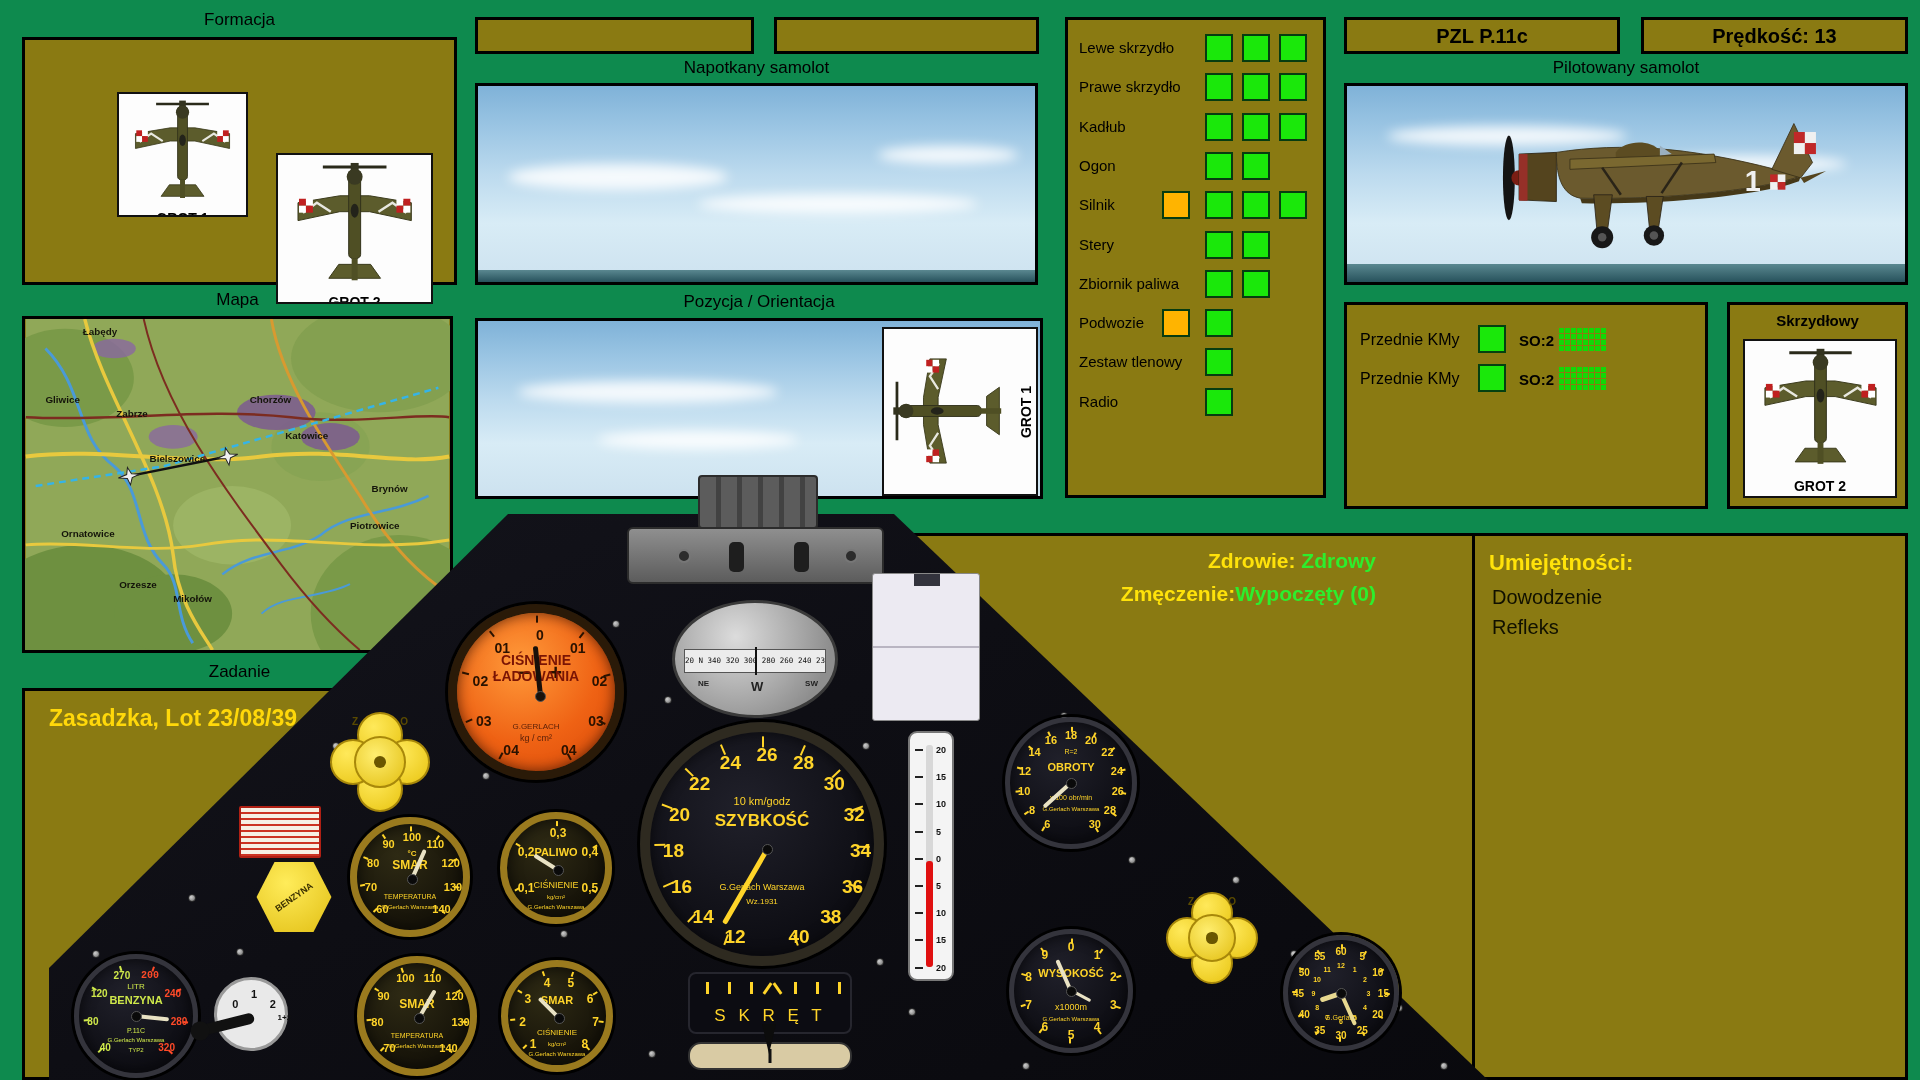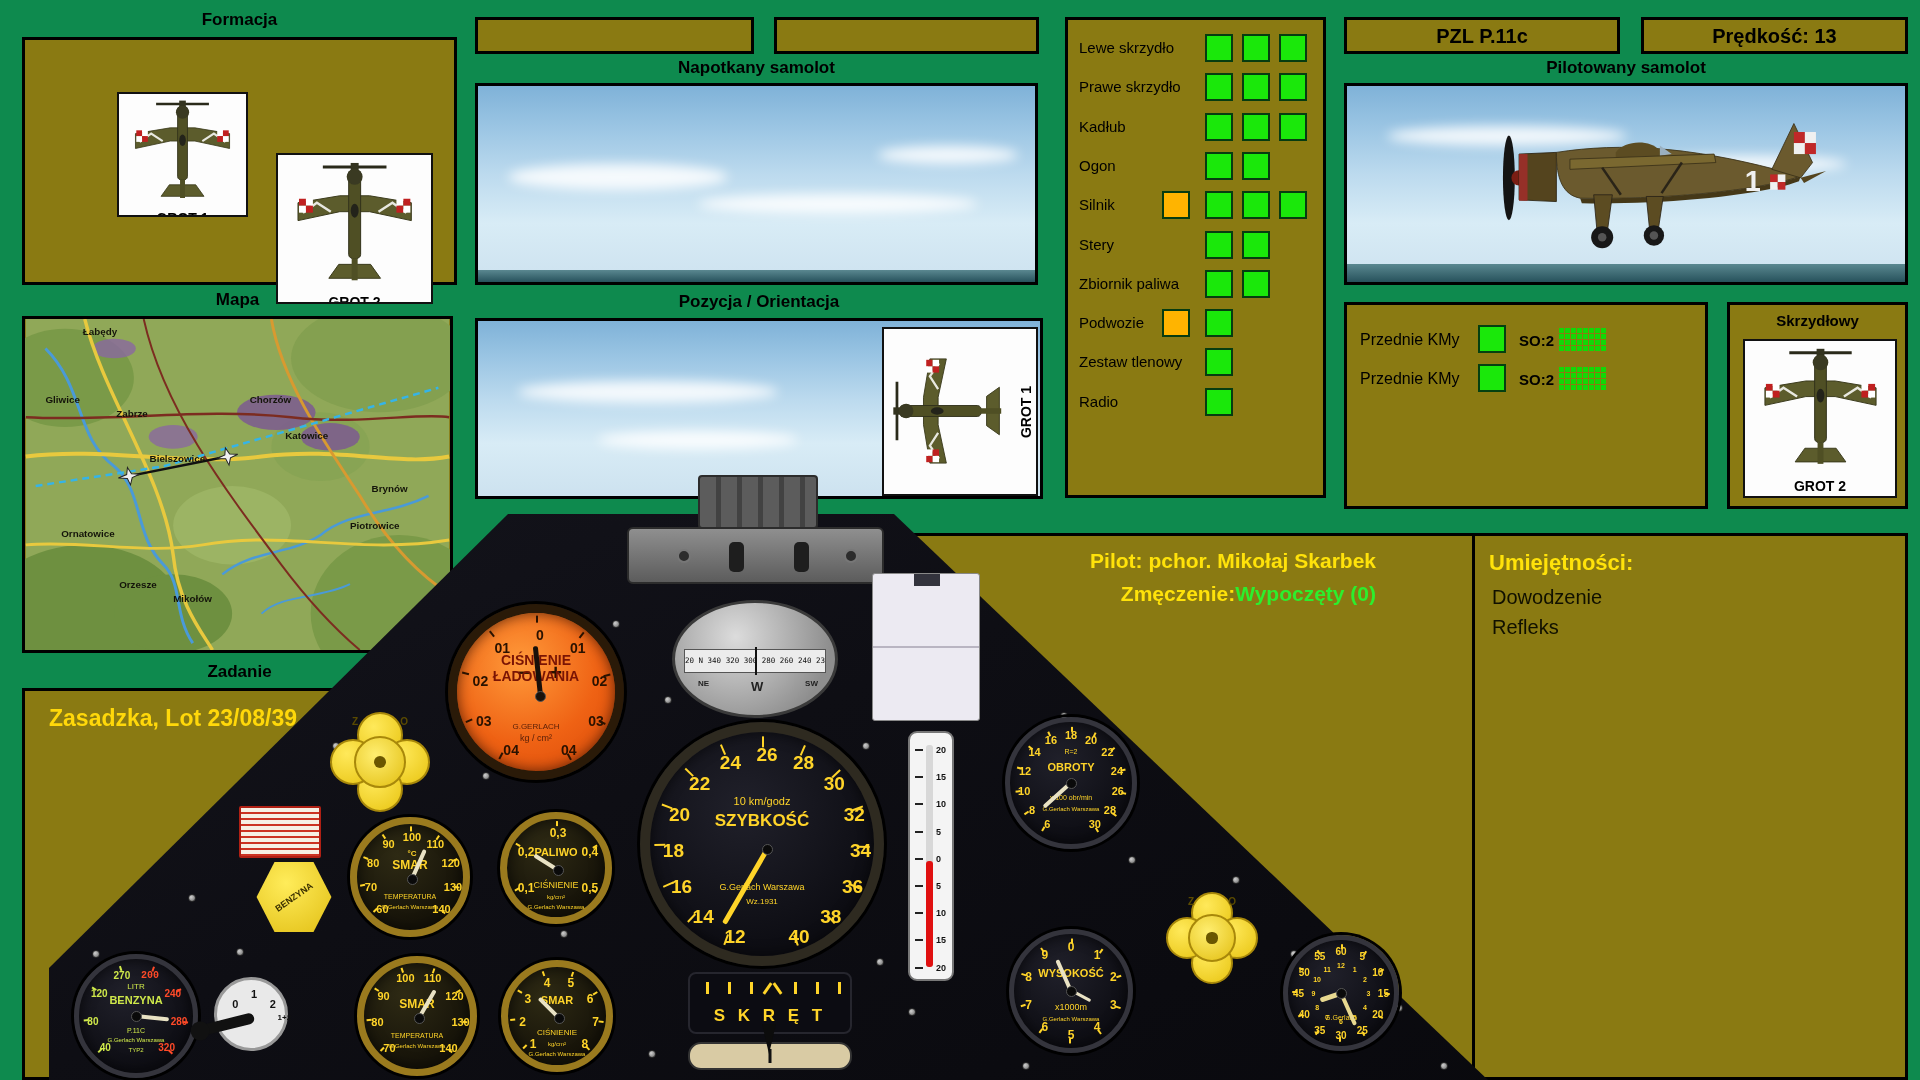--- a/index.html
+++ b/index.html
@@ -1,19 +1,19 @@
 <!DOCTYPE html>
 <html><head>
 <meta charset="utf-8">
 <style>
   *{margin:0;padding:0;box-sizing:border-box}
   html,body{width:1920px;height:1080px;overflow:hidden}
   body{background:#0e8a4e;font-family:"Liberation Sans",sans-serif;position:relative}
   .panel{position:absolute;background:#8a7a12;border:3px solid #000}
-  .ptitle{position:absolute;text-align:center;font-weight:bold;font-size:17px;color:#000;z-index:2}
+  .ptitle{position:absolute;text-align:center;font-weight:normal;font-size:17px;color:#000;z-index:2}
   .sky{position:absolute;overflow:hidden;background:linear-gradient(180deg,#7fb2d8 0%,#9cc6e4 22%,#bcdaee 45%,#d8ecf6 70%,#cde2ef 100%)}
   .cloud{position:absolute;background:rgba(255,255,255,.85);border-radius:50%;filter:blur(6px)}
   .sea{position:absolute;left:0;right:0;bottom:0;background:linear-gradient(180deg,#5a8890,#27525c)}
   .card{position:absolute;background:#fdfdfd;border:2px solid #111;display:flex;flex-direction:column;align-items:center;overflow:hidden}
   .plane-box{width:78%;flex:1 1 auto}
   .plane-box svg{width:100%;height:100%;display:block}
   .clabel{font-weight:bold;font-size:14px;color:#000;margin:0 0 4px 0;white-space:nowrap}
 
   
   #formation-panel{left:22px;top:37px;width:435px;height:248px}
@@ -118,21 +118,21 @@
   #d-obroty{left:1005px;top:717px;width:132px;height:132px}
   #d-wysokosc{left:1009px;top:929px;width:124px;height:124px}
   #d-zegar{left:1283px;top:935px;width:116px;height:116px}
   #d-benzyna{left:74px;top:954px;width:124px;height:124px}
   #d-smar2{left:357px;top:956px;width:120px;height:120px}
   #d-smarcis{left:501px;top:960px;width:112px;height:112px}
 
   #skret-box{position:absolute;left:688px;top:972px;width:164px;height:62px;background:#0c0c12;border:2px solid #26262e;border-radius:8px;z-index:8}
   .sk-tick{position:absolute;top:8px;width:3px;height:12px;background:#ffd429}
   .sk-vee{position:absolute;top:8px;width:3px;height:13px;background:#ffd429}
-  #skret-letters{position:absolute;left:0;top:32px;width:100%;text-align:center;font-size:17px;font-weight:bold;color:#ffd429;letter-spacing:4px}
+  #skret-letters{position:absolute;left:0;top:32px;width:100%;text-align:center;font-size:17px;font-weight:normal;color:#ffd429;letter-spacing:4px}
   #skret-bar{position:absolute;left:688px;top:1042px;width:164px;height:28px;background:#d9cba4;border:2px solid #333;border-radius:13px;z-index:8}
   #skret-bar .ctick{position:absolute;left:50%;top:5px;width:3px;height:14px;background:#111;transform:translateX(-50%)}
   #pendulum{position:absolute;left:762px;top:1024px;width:0;height:0;border-left:7px solid transparent;border-right:7px solid transparent;border-top:30px solid #0c0c0c;z-index:9}
 
   #red-placard{position:absolute;left:239px;top:806px;width:82px;height:52px;z-index:7;border:2px solid #b02014;border-radius:2px;
     background:repeating-linear-gradient(180deg,#f6f0e4 0 4px,#cc3322 4px 6px);}
   .clover{position:absolute;z-index:9}
   .lobe{position:absolute;border-radius:50%;background:radial-gradient(circle at 35% 30%,#ffe95a,#e8c412);border:2px solid #a8880a}
   .kcenter{position:absolute;border-radius:50%;background:radial-gradient(circle at 40% 35%,#ffee70,#e2be10);border:2px solid #a8880a}
   .kdot{position:absolute;border-radius:50%;background:#6a5600}
@@ -480,21 +480,21 @@
   </div>
 </div>
 
 <div class="panel" id="pilot-panel"></div>
 <div class="panel" id="skills-panel">
   <div id="skills-title">Umiejętności:</div>
 <div class="skill-item" style="top: 50px;">Dowodzenie</div>
     <div class="skill-item" style="top: 80px;">Refleks</div>
   </div>
 <div id="pilot-block">
-  <div class="pline"><span class="plabel">Pilot:</span> <span class="pval-y">pchor. Mikołaj Skarbek</span></div>
+  <div class="pline"><span class="plabel">Zdrowie:</span> <span class="pval-g">Zdrowy</span></div>
   <div class="pline"><span class="plabel">Zmęczenie:</span><span class="pval-g">Wypoczęty (0)</span></div>
 </div>
 
 <div id="cockpit"></div>
 
 <div id="gunbox2"></div>
 <div id="gunbox">
   <div class="grip" style="left:100px"></div>
   <div class="grip" style="left:165px"></div>
   <div class="gring" style="left:48px"></div>

